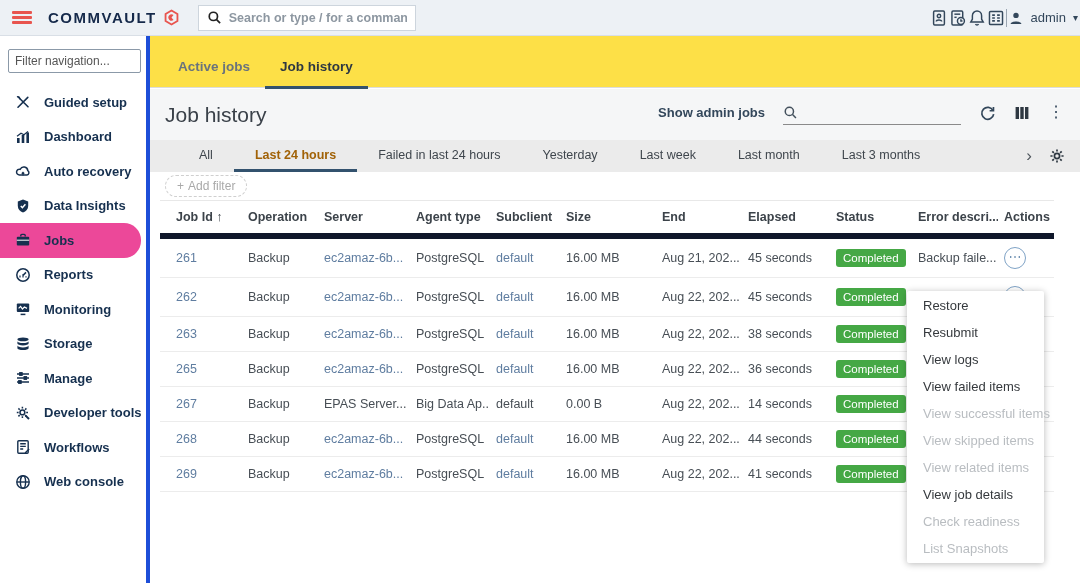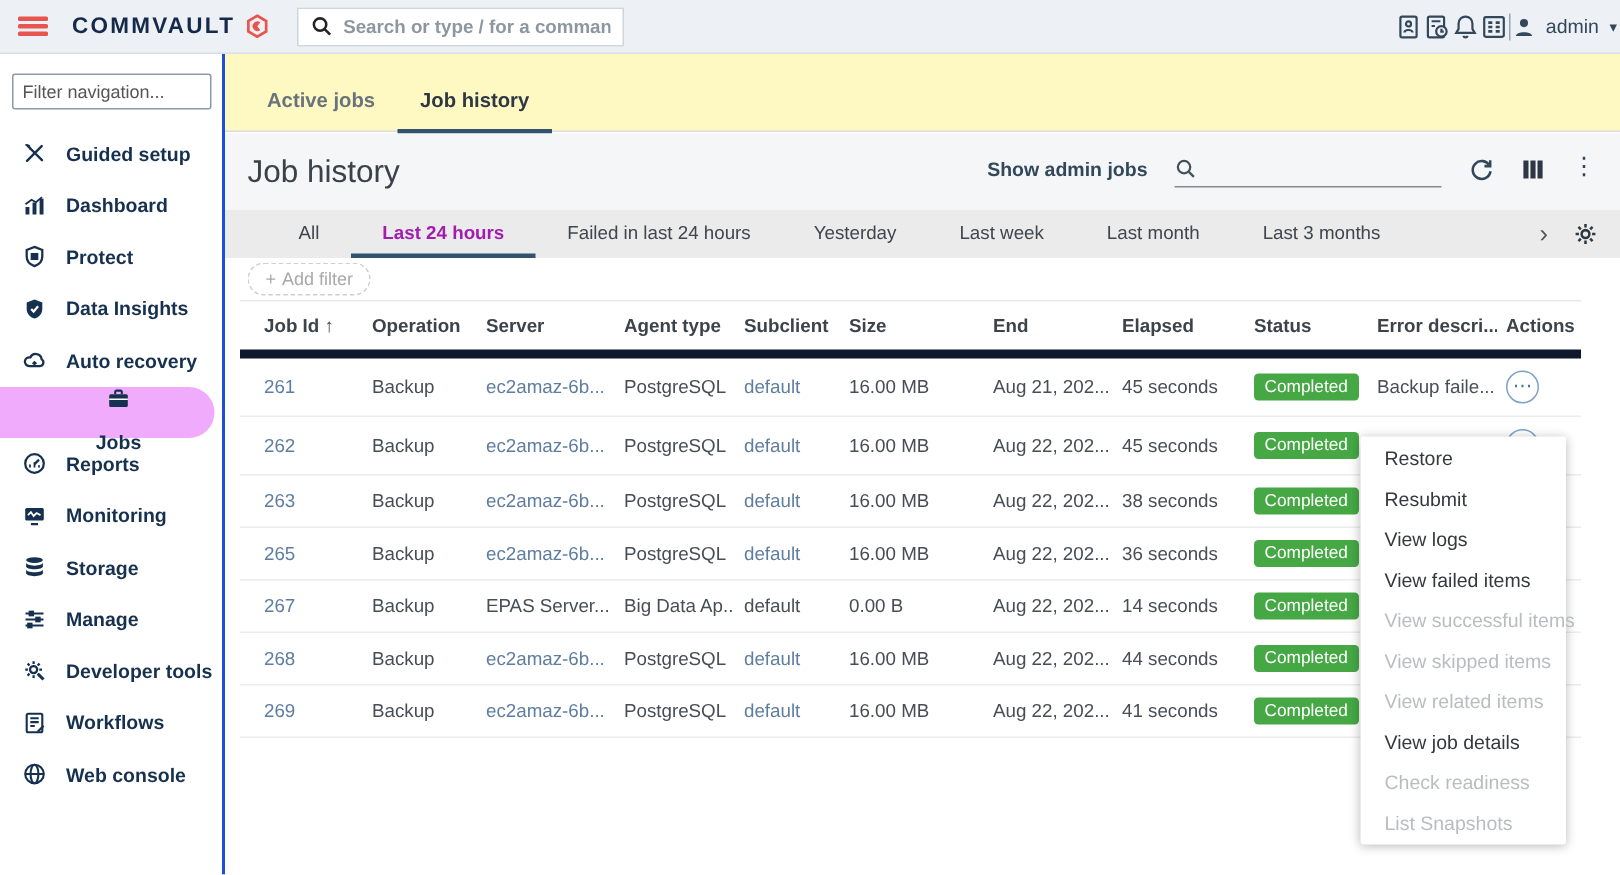--- a/index.html
+++ b/index.html
@@ -21,53 +21,53 @@
     display:flex; align-items:center; padding:0 8px; gap:7px; }
   .search-box input { border:none; outline:none; flex:1; font-size:12.5px; color:#444; background:transparent; font-family:inherit;font-weight:bold;}
   .search-box input::placeholder { color:#8d97a1; }
   .topbar-right { margin-left:auto; display:flex; align-items:center; gap:1px; padding-right:2px;text-align:center; }
   .tb-icon { color:#33475b; cursor:pointer; }
   .tb-divider { width:1px; height:18px; background:#9aa5b1; }
   .user-chip { display:flex; align-items:center; gap:7px; font-size:13px; color:#33475b; cursor:pointer; }
   .caret { font-size:10px; color:#33475b; }
 
   
-  .sidebar { position:absolute; top:36px; left:0; width:150px; bottom:0; background:#fff; border-right:2px solid #1d4ed8; z-index:15; }
+  .sidebar { position:absolute; top:36px; left:0; width:150px; bottom:0; background:#fff; border-right:4px solid #1d4ed8; z-index:15; }
   .nav-filter { margin:13px 8px 12px; }
   .nav-filter input { width:133px; border:1px solid #8b99a8; border-radius:2px; padding:4px 6px; font-size:12px; color:#333; outline:none; font-family:inherit;}
   .nav-filter input::placeholder { color:#555; }
   .nav-item { height:34.5px; display:flex; align-items:center; gap:13px; padding-left:15px;
     font-size:13px; font-weight:600; color:#16304f; cursor:pointer; }
-  .nav-item.selected { background:#f0abfc; border-radius:0 17px 17px 0; margin-right:5px;flex-direction:column; }
+  .nav-item.selected { background:#ec4899; border-radius:0 17px 17px 0; margin-right:5px; }
   .nav-icon { width:16px; height:16px; color:#16304f; flex:0 0 16px; }
 
   
   .main { position:absolute; left:150px; top:36px; right:0; bottom:0; background:#fff; }
-  .tabs-row { position:absolute; top:0; left:0; right:0; height:52px; background:#fef9c3;
+  .tabs-row { position:absolute; top:0; left:0; right:0; height:52px; background:#fde047;
     border-bottom:1px solid #dcdcdc; display:flex; align-items:flex-end; padding-left:13px;text-align:right; }
   .tab { padding:0 15px 12px; font-size:13.5px; font-weight:600; color:#6a737c; cursor:pointer;
     border-bottom:3px solid transparent; margin-bottom:-2px; }
   .tab.active { color:#2e3842; border-bottom-color:#33526e; }
 
   .title-row { position:absolute; top:53px; left:0; right:0; height:51px; background:#f5f6f7;
     display:flex; align-items:center; padding:0 16px 0 15px; }
   .page-title { font-size:21px; font-weight:400; color:#3a4149; }
   .title-actions { margin-left:auto; display:flex; gap:18px; }
   .show-admin { font-size:13px; font-weight:600; color:#33475b; cursor:pointer; }
   .title-search { width:178px; border-bottom:1px solid #8a8a8a; display:flex; align-items:center; gap:5px; padding-bottom:4px; cursor:text; }
   .icon-btn { color:#33475b; cursor:pointer; }
   .columns-icon rect { fill:#2e3842; }
   .kebab { font-size:16px; color:#33475b; line-height:14px; cursor:pointer; letter-spacing:0; }
 
   .filter-strip { position:absolute; top:104px; left:0; right:0; height:32px; background:#ebebeb;
     display:flex; align-items:stretch; padding-left:28px; }
   #filter-tabs { display:flex; }
   .ftab { padding:0 21px; font-size:12.5px; color:#3f464d; display:flex; align-items:center;
     border-bottom:3px solid transparent; cursor:pointer; white-space:nowrap; }
-  .ftab.active { font-weight:700; color:#a21caf; border-bottom-color:#33526e; }
+  .ftab.active { font-weight:700; color:#a16207; border-bottom-color:#33526e; }
   .strip-right { margin-left:auto; display:flex; align-items:center; gap:17px; padding-right:15px; }
   .chev { font-size:17px; color:#50575e; cursor:pointer; line-height:1; padding-bottom:2px;}
   .gear { color:#2e3842; cursor:pointer; }
 
   
   .grid { position:absolute; top:136px; left:10px; width:894px; background:#fff; }
   .addfilter-row { height:29px; display:flex; align-items:center; padding-left:5px; border-bottom:1px solid #e8e8e8; }
   .add-filter-btn { font-size:12px; color:#a9a9a9; border:1px dashed #cfcfcf; border-radius:12px;
     padding:3px 11px; cursor:pointer; background:#fff; display:flex; gap:4px; align-items:center; font-family:inherit;}
   table { width:894px; border-collapse:collapse; table-layout:fixed; }
@@ -179,43 +179,34 @@
             <rect x="6.7" y="6" width="2.6" height="8"></rect>
             <rect x="11.4" y="3.4" width="2.6" height="10.6"></rect>
             <path d="M2 7.2 l4-3 3 1.6 4-3.4" stroke="currentColor" stroke-width="1.2" fill="none"></path>
           </svg>
         </span>
         <span>Dashboard</span>
       </div>
       <div class="nav-item">
         <span class="nav-icon">
           <svg width="16" height="16" viewBox="0 0 16 16" fill="none" stroke="currentColor" stroke-width="1.5">
-            <path d="M8 1.6 L13.2 3.6 V8 C13.2 11.2 11 13.4 8 14.4 C5 13.4 2.8 11.2 2.8 8 V3.6 Z"></path>
-            <rect x="6.2" y="6.4" width="3.6" height="3.2" fill="currentColor"></rect>
-          </svg>
-        </span>
-        <span>Protect</span>
+            <path d="M4.6 12 a2.9 2.9 0 1 1 .6-5.7 a4 4 0 0 1 7.6 1.3 a2.4 2.4 0 0 1 -.9 4.4 Z"></path>
+            <path d="M8 12.4 v-3 M6.7 10.6 L8 9.3 l1.3 1.3" stroke-width="1.2"></path>
+          </svg>
+        </span>
+        <span>Auto recovery</span>
       </div>
       <div class="nav-item">
         <span class="nav-icon">
           <svg width="16" height="16" viewBox="0 0 16 16">
             <path d="M8 1.6 L13.2 3.6 V8 C13.2 11.2 11 13.4 8 14.4 C5 13.4 2.8 11.2 2.8 8 V3.6 Z" fill="currentColor"></path>
             <path d="M5.8 8 l1.6 1.7 L10.4 6.2" fill="none" stroke="#fff" stroke-width="1.5"></path>
           </svg>
         </span>
         <span>Data Insights</span>
-      </div>
-      <div class="nav-item">
-        <span class="nav-icon">
-          <svg width="16" height="16" viewBox="0 0 16 16" fill="none" stroke="currentColor" stroke-width="1.5">
-            <path d="M4.6 12 a2.9 2.9 0 1 1 .6-5.7 a4 4 0 0 1 7.6 1.3 a2.4 2.4 0 0 1 -.9 4.4 Z"></path>
-            <path d="M8 12.4 v-3 M6.7 10.6 L8 9.3 l1.3 1.3" stroke-width="1.2"></path>
-          </svg>
-        </span>
-        <span>Auto recovery</span>
       </div>
       <div class="nav-item selected">
         <span class="nav-icon">
           <svg width="16" height="16" viewBox="0 0 16 16">
             <rect x="1.8" y="4.8" width="12.4" height="8.6" rx="1" fill="currentColor"></rect>
             <path d="M5.8 4.6 V3.4 a1 1 0 0 1 1-1 h2.4 a1 1 0 0 1 1 1 V4.6" fill="none" stroke="currentColor" stroke-width="1.4"></path>
             <path d="M1.8 8.2 h12.4" stroke="#fff" stroke-width="1"></path>
           </svg>
         </span>
         <span>Jobs</span>

